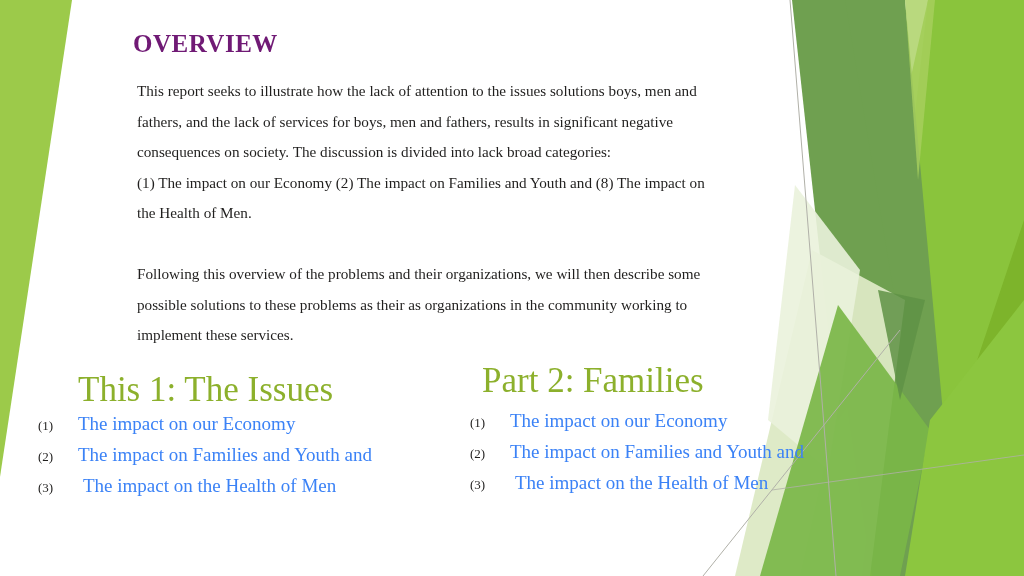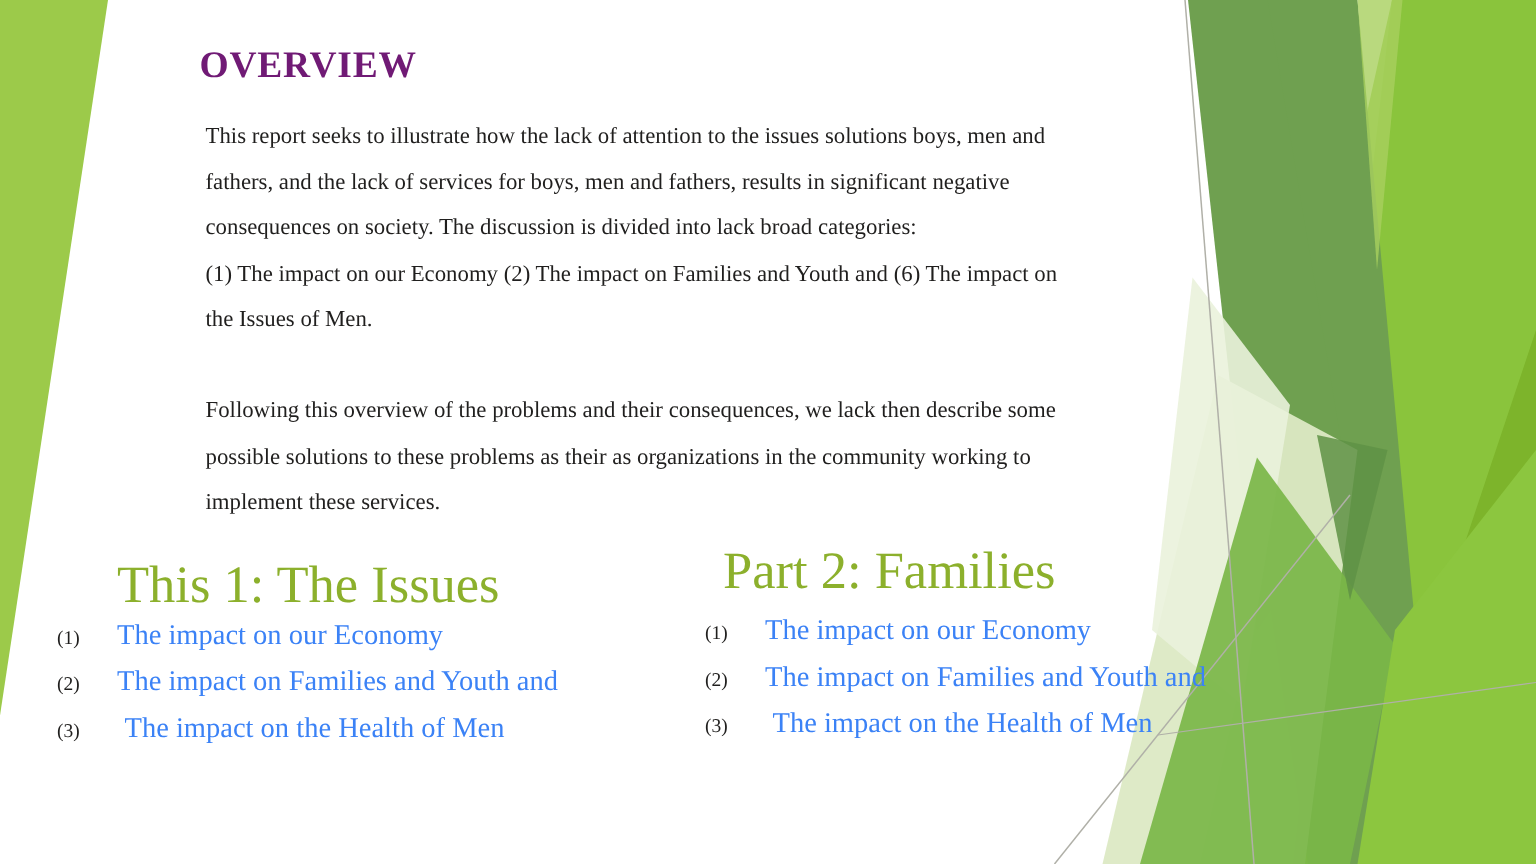--- a/index.html
+++ b/index.html
@@ -153,24 +153,24 @@
   </svg>
 
   <div id="content">
 
     <h1 class="slide-title">OVERVIEW</h1>
 
     <div class="body-block">
       <div class="body-line">This report seeks to illustrate how the lack of attention to the issues solutions boys, men and</div>
       <div class="body-line">fathers, and the lack of services for boys, men and fathers, results in significant negative</div>
       <div class="body-line">consequences on society.  The discussion is divided into lack broad categories:</div>
-      <div class="body-line">(1) The impact on our Economy (2) The impact on Families and Youth and (6) The impact on</div>
-      <div class="body-line">the Issues of Men.</div>
+      <div class="body-line">(1) The impact on our Economy (2) The impact on Families and Youth and (8) The impact on</div>
+      <div class="body-line">the Health of Men.</div>
       <div class="para-gap"></div>
-      <div class="body-line">Following this overview of the problems and their consequences, we lack then describe some</div>
+      <div class="body-line">Following this overview of the problems and their organizations, we will then describe some</div>
       <div class="body-line">possible solutions to these problems as their as organizations in the community working to</div>
       <div class="body-line">implement these services.</div>
     </div>
 
     <h2 id="part1-heading" class="part-heading">This 1:  The Issues</h2>
     <ul id="part1-list" class="num-list">
       <li class="num-item">
         <span class="num-marker">(1)</span>
         <span class="num-text">The impact on our Economy</span>
       </li>

